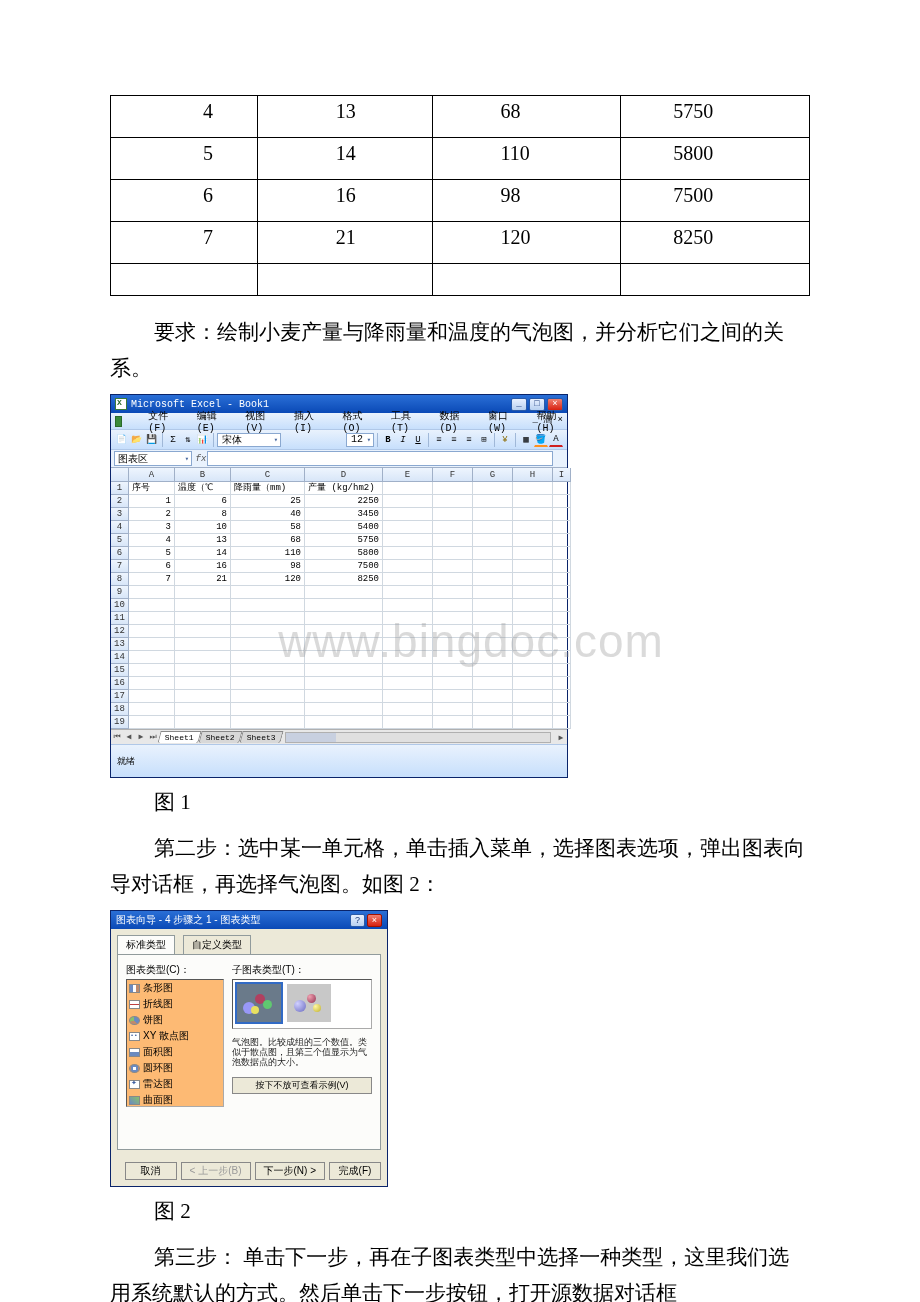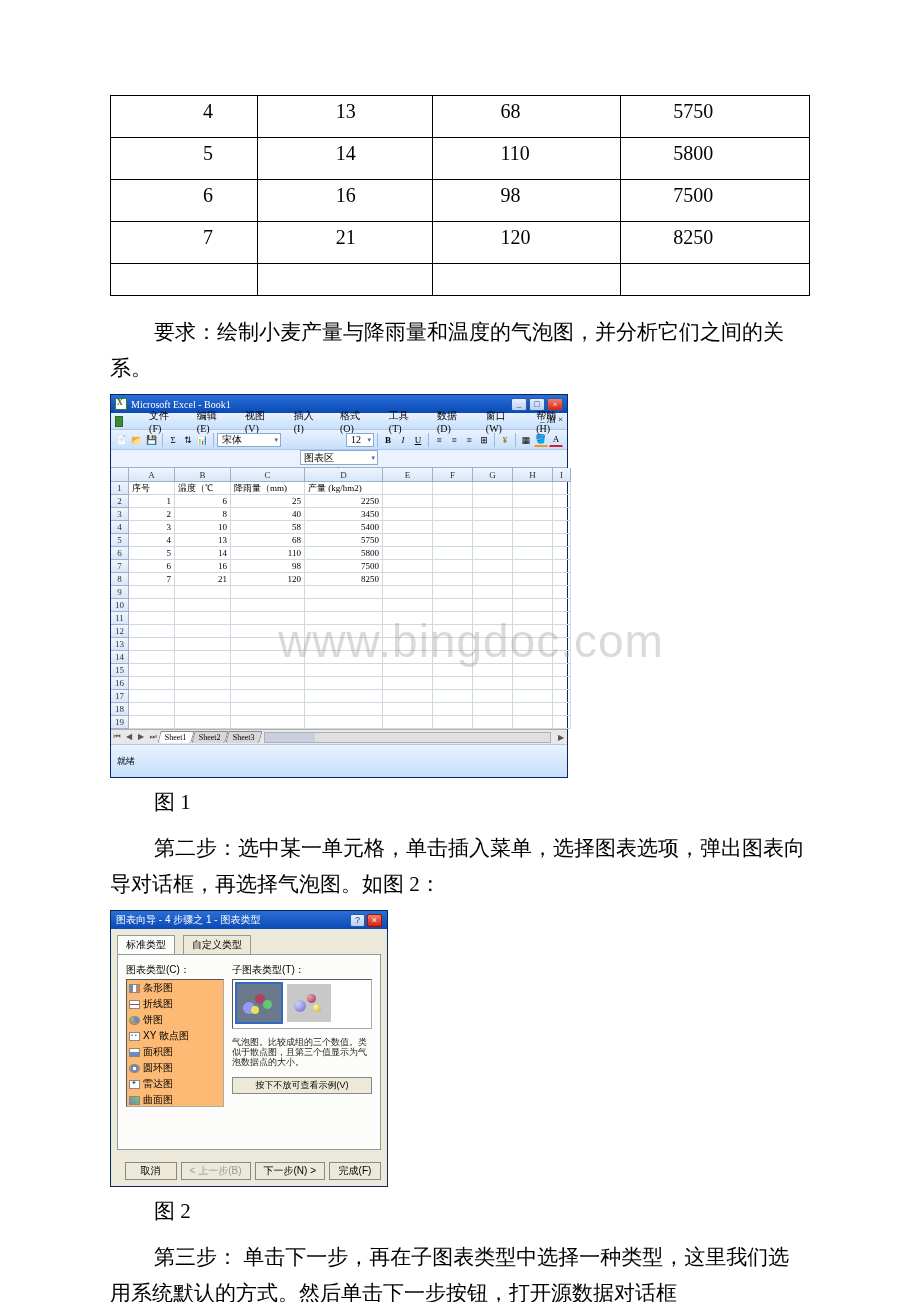--- a/index.html
+++ b/index.html
@@ -59,21 +59,21 @@
     color: rgba(150,150,150,0.35);
     pointer-events: none;
     letter-spacing: 1px;
     z-index: 5;
   }
 
   
   .excel-window {
     width: 458px;
     border: 1px solid #0a246a;
-    font-family: Liberation Serif, serif;
+    font-family: Liberation Mono, monospace;
     font-size: 10px;
     background: #fff;
     margin-left: 0;
   }
   .titlebar {
     height: 18px;
     background: linear-gradient(to bottom, #2a6fd6 0%, #0a49b6 100%);
     color: #fff;
     display: flex;
     align-items: center;
@@ -138,21 +138,20 @@
     height:14px;border:1px solid #8aa8d0;background:#fff;
     font-size:10px;padding:0 14px 0 4px;display:flex;align-items:center;
     position:relative;
   }
   .fontbox::after{content:"▾";position:absolute;right:2px;font-size:7px;color:#4a6aa0;}
   .namebox-row{
     height:18px;
     background:#e9f2fd;
     display:flex;align-items:center;
     border-top:1px solid #b0c8e8;
-    flex-direction:column;
   }
   .namebox{
     width:78px;height:15px;border:1px solid #8aa8d0;background:#fff;
     font-size:10px;padding:0 3px;display:flex;align-items:center;margin:0 3px;
     position:relative;
   }
   .namebox::after{content:"▾";position:absolute;right:2px;font-size:7px;color:#4a6aa0;}
   .fx{width:12px;font-size:9px;text-align:center;color:#555;font-style:italic;}
   .formulabar{flex:1;height:15px;border:1px solid #8aa8d0;background:#fff;margin-right:14px;}
   .grid{

